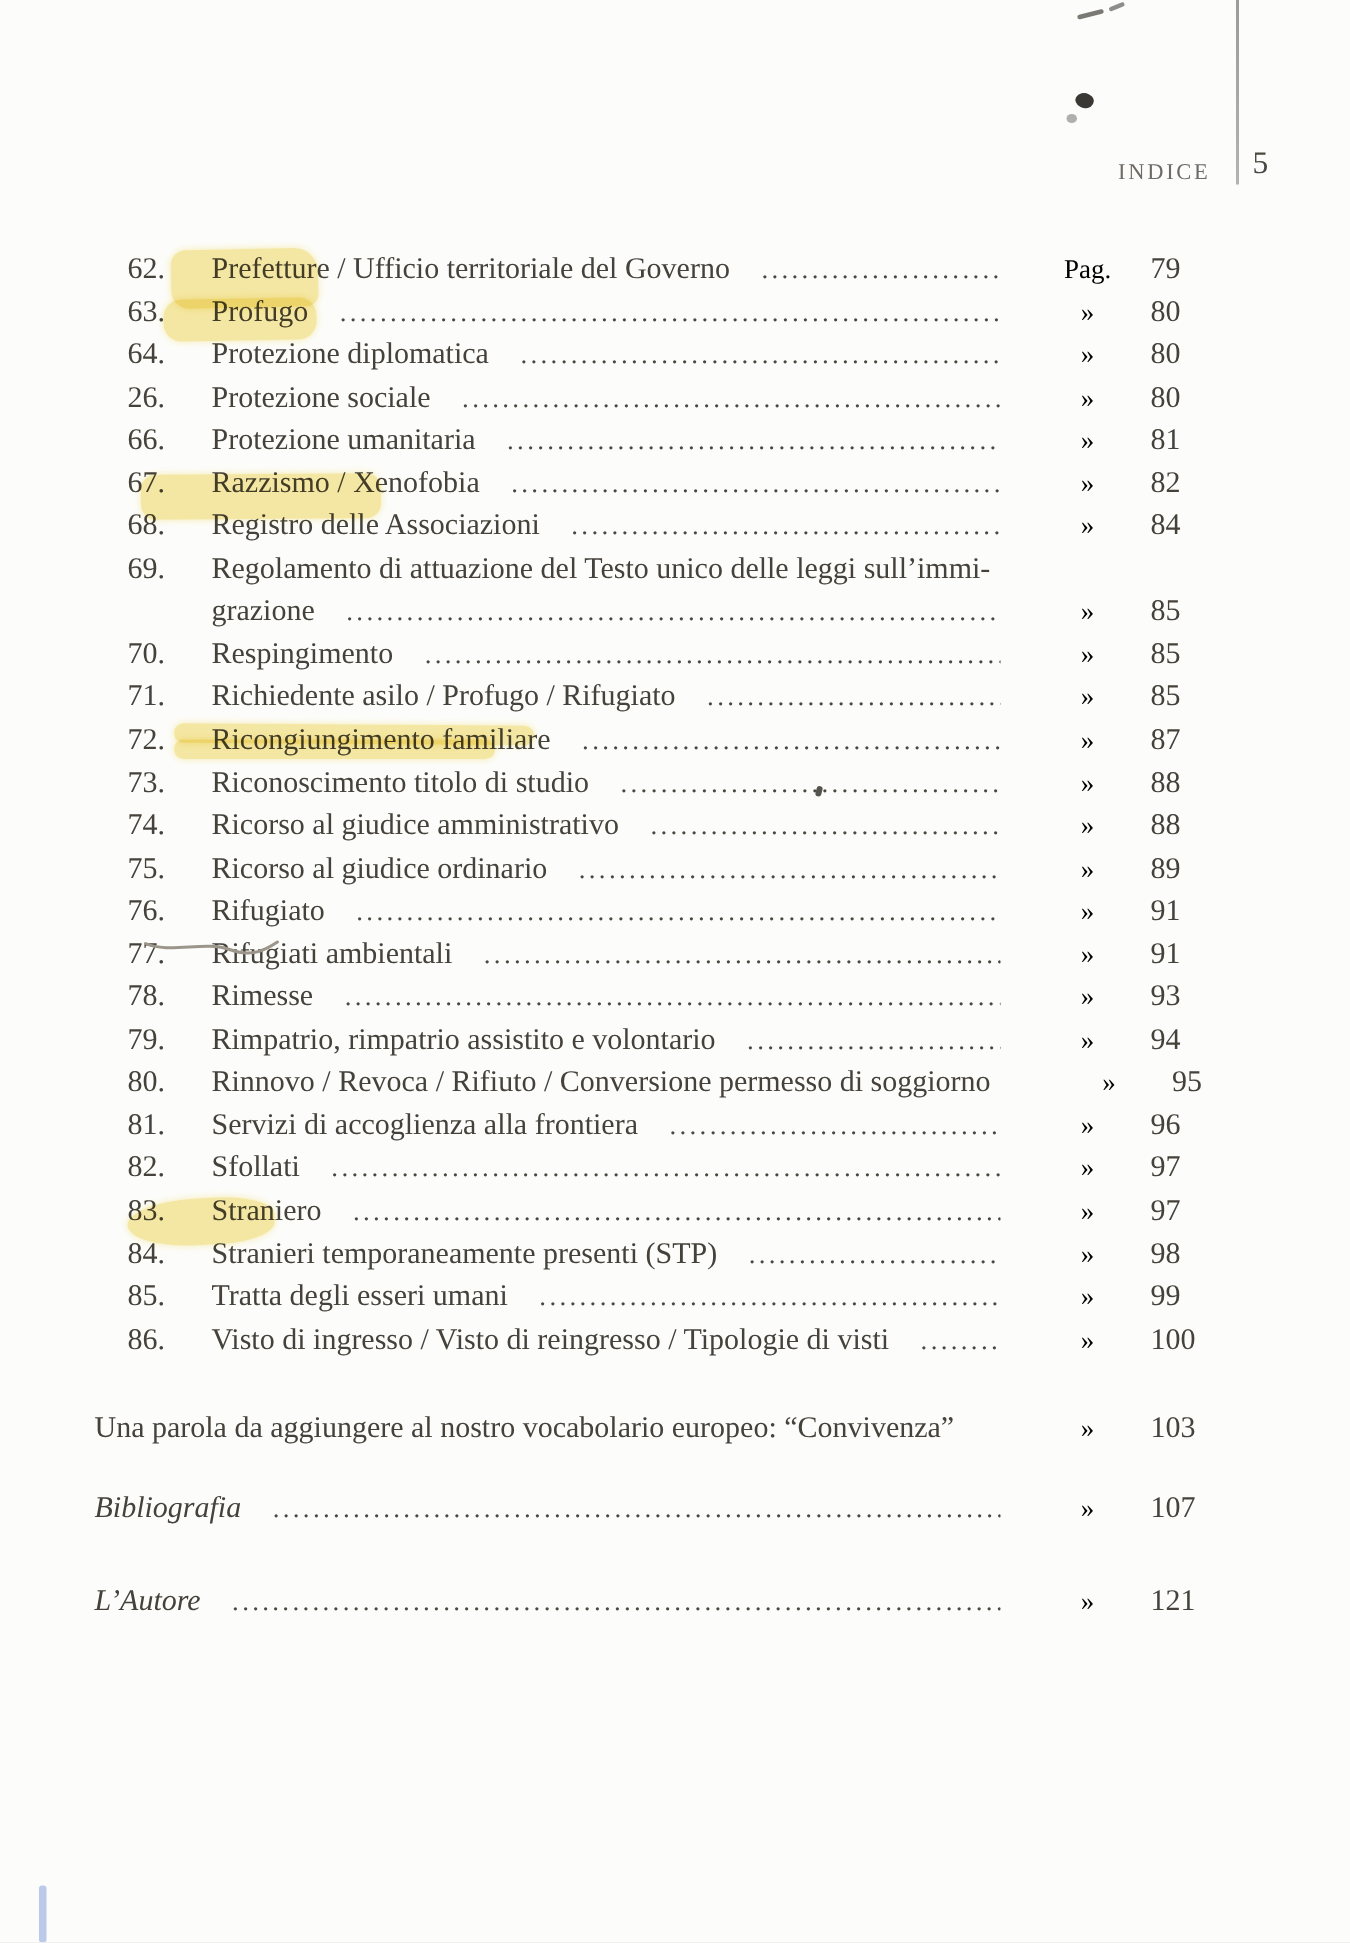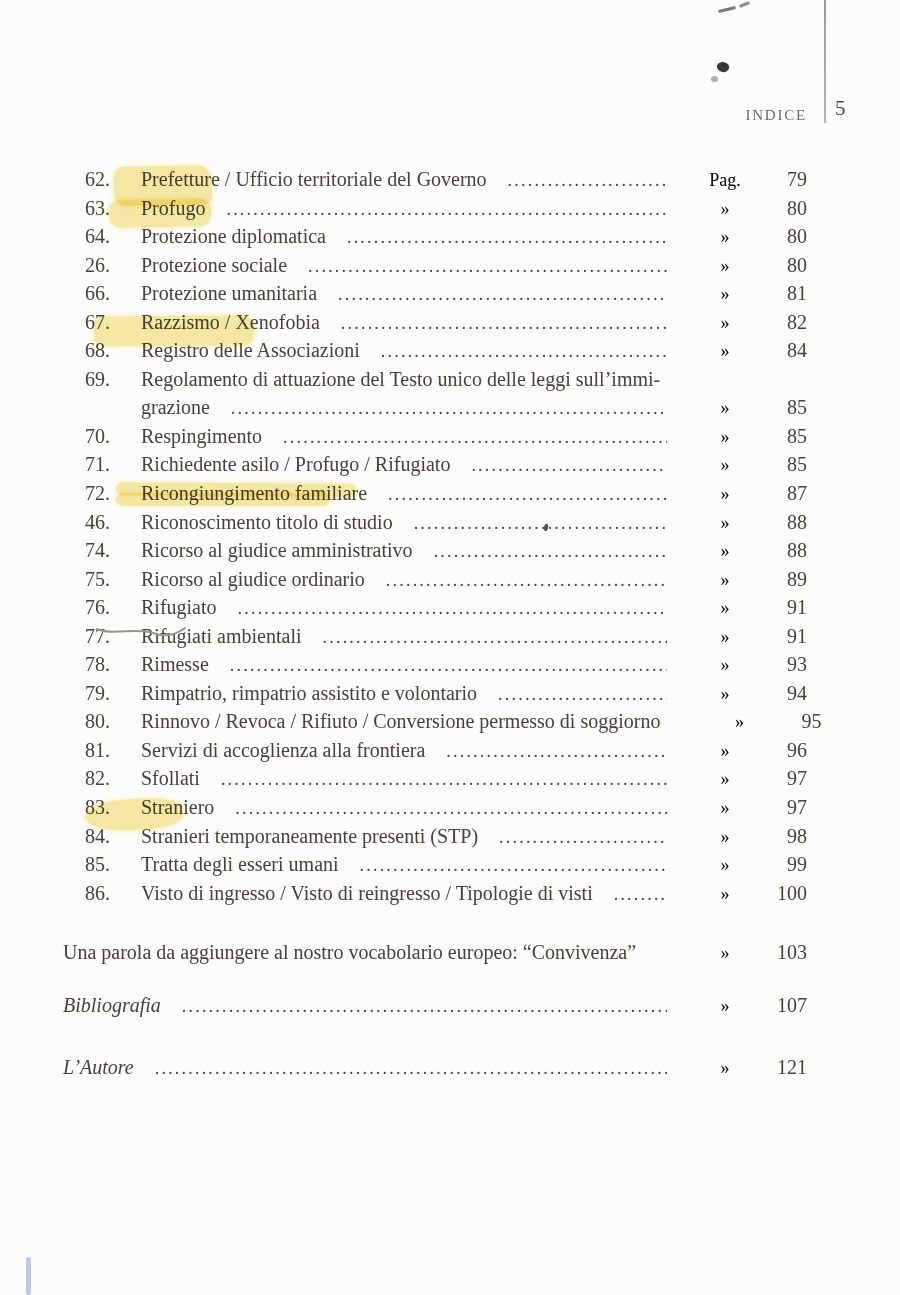--- a/index.html
+++ b/index.html
@@ -34,21 +34,21 @@
   }
   .num{flex:0 0 40px;}
   .title{flex:0 0 auto;padding-right:5px;}
   .title.italic{font-style:italic;}
   .dots{
     flex:1 1 0;min-width:0;overflow:hidden;white-space:nowrap;
     letter-spacing:2.2px;font-size:18px;margin-right:16px;color:#4a4840;
   }
   .dots.hidden{visibility:hidden;}
   .marker{flex:0 0 52px;text-align:center;font-size:18px;color:#000000;}
-  .pagecol{flex:0 0 40px;text-align:right;font-size:20px;}
+  .pagecol{flex:0 0 40px;text-align:left;font-size:20px;}
   
   .footer-row{
     position:absolute;left:63px;width:744px;height:28px;
     display:flex;align-items:baseline;font-size:20px;white-space:nowrap;
   }
   .footer-row.r0{top:941px;}
   .footer-row.r1{top:994px;}
   .footer-row.r2{top:1056px;}
   
   .hl{
@@ -161,21 +161,21 @@
       <span class="pagecol">85</span>
     </div>
       <div class="toc-row">
       <span class="num">72.</span>
       <span class="title">Ricongiungimento familiare</span>
       <span class="dots">......................................................................................................................................................</span>
       <span class="marker">»</span>
       <span class="pagecol">87</span>
     </div>
       <div class="toc-row">
-      <span class="num">46.</span>
+      <span class="num">73.</span>
       <span class="title">Riconoscimento titolo di studio</span>
       <span class="dots">......................................................................................................................................................</span>
       <span class="marker">»</span>
       <span class="pagecol">88</span>
     </div>
       <div class="toc-row">
       <span class="num">74.</span>
       <span class="title">Ricorso al giudice amministrativo</span>
       <span class="dots">......................................................................................................................................................</span>
       <span class="marker">»</span>

